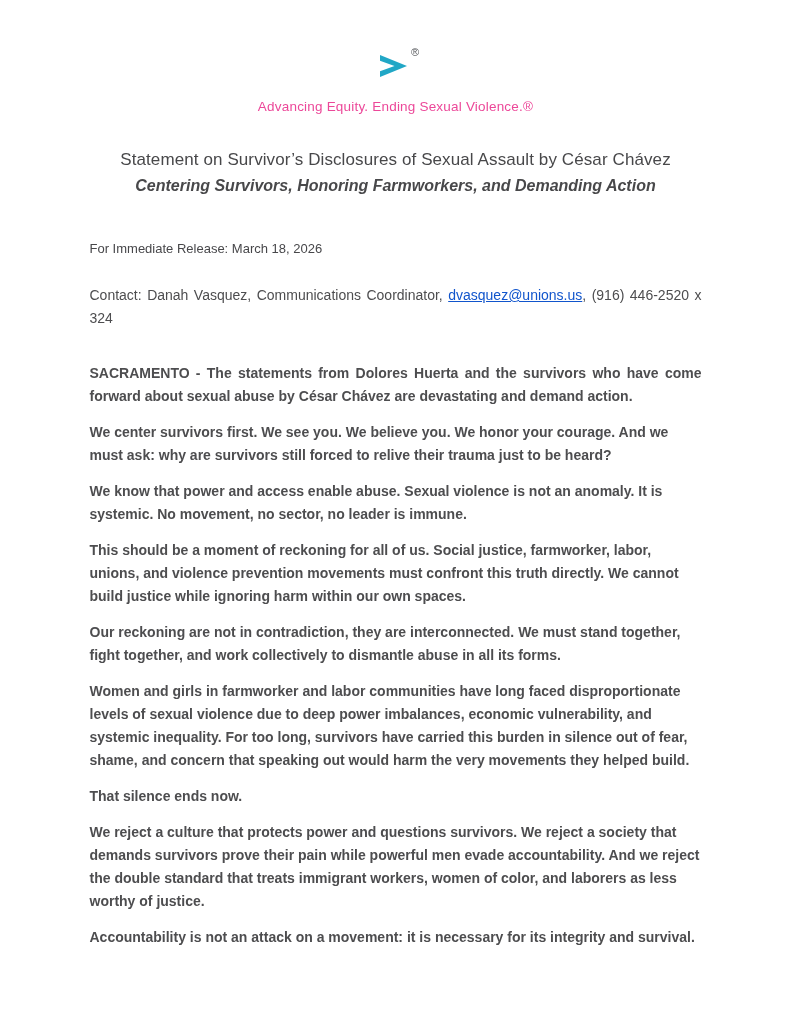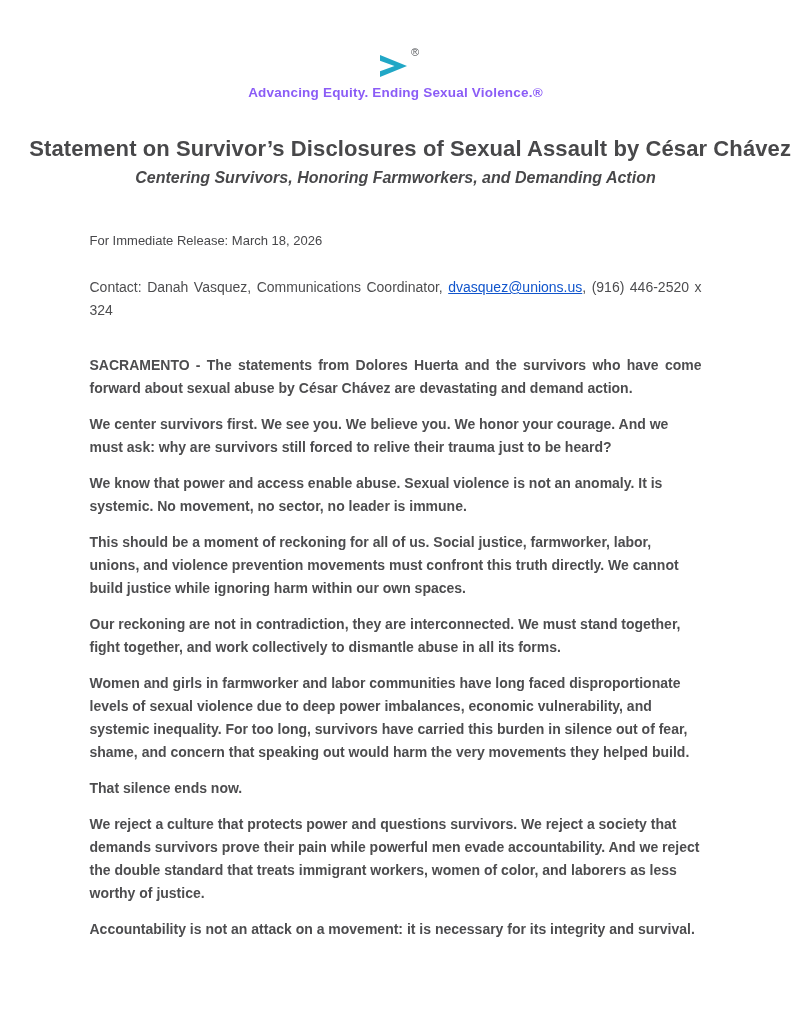--- a/index.html
+++ b/index.html
@@ -40,37 +40,36 @@
     margin-top: 6px;
     display: inline-block;
   }
   .logo-reg {
     font-size: 11px;
     color: #54565a;
     margin-top: 2px;
     margin-left: 1px;
   }
   .logo-tagline {
-    margin-top: 0;
+    margin-top: 14px;
     font-size: 13.5px;
-    font-weight: bold;
-    color: #8b5cf6;
+    font-weight: normal;
+    color: #ec4899;
     letter-spacing: 0.2px;
   }
   
   .title-block {
     margin-top: 36px;
     text-align: center;
     color: #48484a;
   }
   .doc-title {
-    font-size: 22px;
-    font-weight: bold;
+    font-size: 17px;
+    font-weight: normal;
     letter-spacing: 0.1px;
-    text-align: right;
   }
   .doc-subtitle {
     margin-top: 7px;
     font-size: 16px;
     font-style: italic;
     font-weight: bold;
   }
   
   .content {
     width: 612px;

